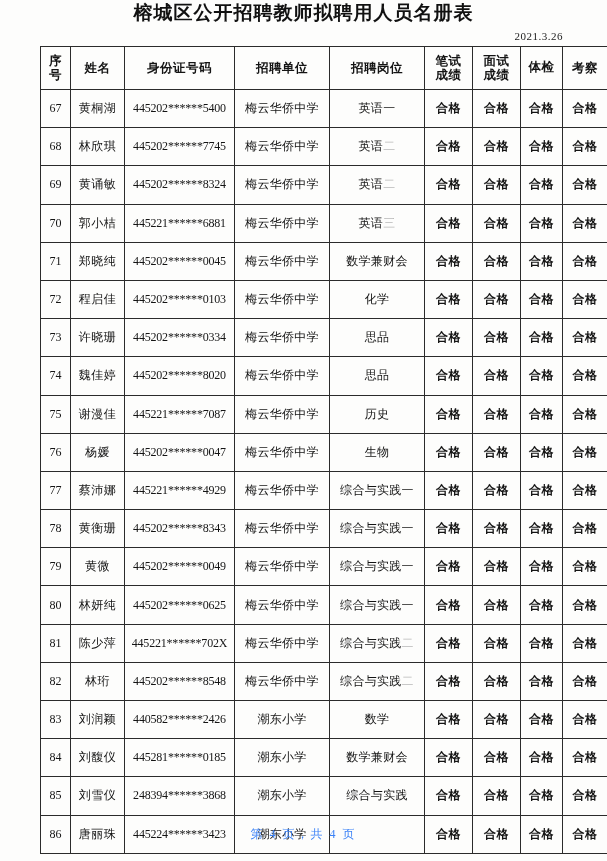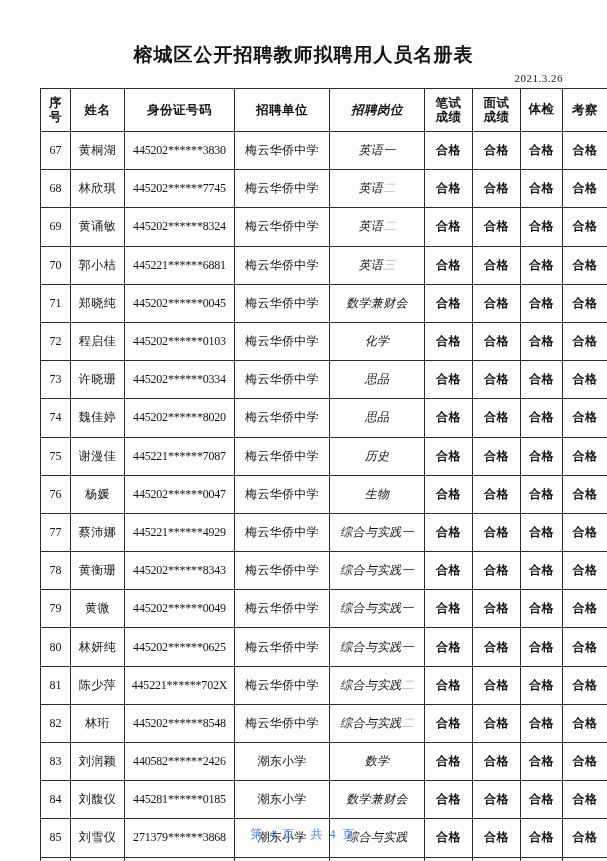--- a/index.html
+++ b/index.html
@@ -21,21 +21,20 @@
     position: relative;
     box-sizing: border-box;
     padding: 0 40px;
     background: #fdfdfc;
   }
   .doc-title {
     text-align: center;
     font-size: 19px;
     font-weight: bold;
     letter-spacing: 1px;
-    padding-top: 42px;
     padding-bottom: 4px;
     font-family: Liberation Sans, sans-serif;
     color: #111;
   }
   .date-line {
     text-align: right;
     font-size: 11px;
     padding-right: 4px;
     padding-bottom: 4px;
     letter-spacing: 0.5px;
@@ -63,21 +62,21 @@
     letter-spacing: 0.5px;
   }
   table.roster tbody td {
     height: 37.2px;
     font-size: 12px;
   }
   .c-seq    { width: 30px; }
   .c-name   { width: 54px; margin-top: 28px; }
   .c-id     { width: 110px; }
   .c-unit   { width: 95px; border-radius: 12px; }
-  .c-post   { width: 95px; font-style: italic; }
+  .c-post   { width: 95px; }
   .c-exam   { width: 48px; }
   .c-intv   { width: 48px; }
   .c-phys   { width: 42px; font-family: Liberation Mono, monospace; }
   .c-insp   { width: 45px; margin-left: 31px; }
 
   td.seq-cell {
     font-size: 13px;
     font-family: "Liberation Serif", "DejaVu Serif", serif;
   }
   td.name-cell {
@@ -154,21 +153,21 @@
           <div>成绩</div>
         </th>
         <th class="c-phys">体检</th>
         <th class="c-insp">考察</th>
       </tr>
     </thead>
     <tbody id="roster-body">
         <tr>
           <td class="c-seq seq-cell">67</td>
           <td class="c-name name-cell">黄桐湖</td>
-          <td class="c-id id-cell">445202******3830</td>
+          <td class="c-id id-cell">445202******5400</td>
           <td class="c-unit unit-cell">梅云华侨中学</td>
           <td class="c-post post-cell"><span>英语一</span></td>
           <td class="c-exam result-cell">合格</td>
           <td class="c-intv result-cell">合格</td>
           <td class="c-phys result-cell">合格</td>
           <td class="c-insp result-cell">合格</td>
         </tr>
         <tr>
           <td class="c-seq seq-cell">68</td>
           <td class="c-name name-cell">林欣琪</td>
@@ -352,21 +351,21 @@
           <td class="c-unit unit-cell">潮东小学</td>
           <td class="c-post post-cell"><span>数学兼财会</span></td>
           <td class="c-exam result-cell">合格</td>
           <td class="c-intv result-cell">合格</td>
           <td class="c-phys result-cell">合格</td>
           <td class="c-insp result-cell">合格</td>
         </tr>
         <tr>
           <td class="c-seq seq-cell">85</td>
           <td class="c-name name-cell">刘雪仪</td>
-          <td class="c-id id-cell">271379******3868</td>
+          <td class="c-id id-cell">248394******3868</td>
           <td class="c-unit unit-cell">潮东小学</td>
           <td class="c-post post-cell"><span>综合与实践</span></td>
           <td class="c-exam result-cell">合格</td>
           <td class="c-intv result-cell">合格</td>
           <td class="c-phys result-cell">合格</td>
           <td class="c-insp result-cell">合格</td>
         </tr>
         <tr>
           <td class="c-seq seq-cell">86</td>
           <td class="c-name name-cell">唐丽珠</td>

